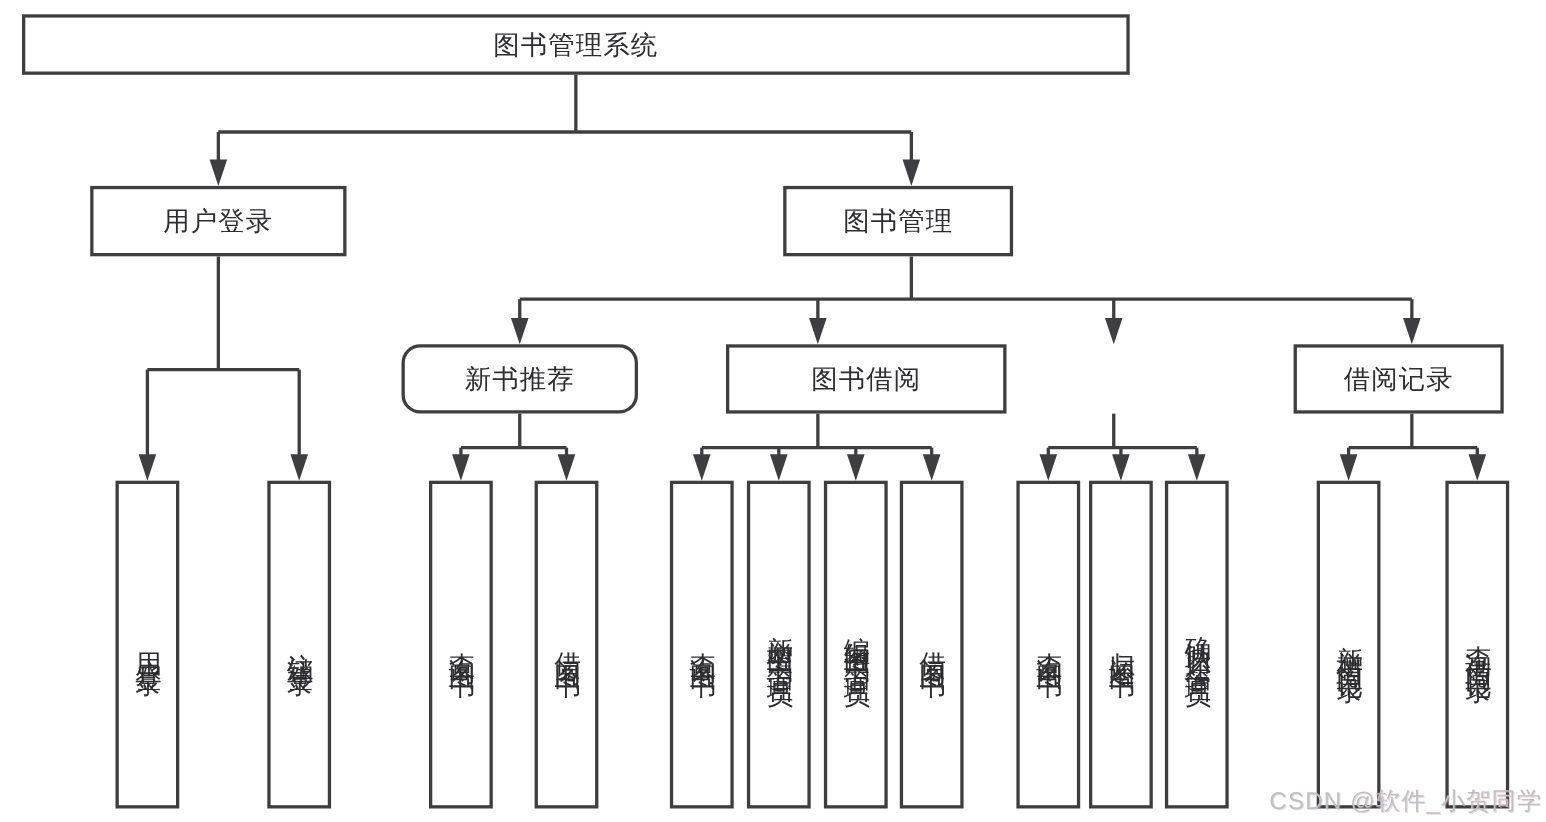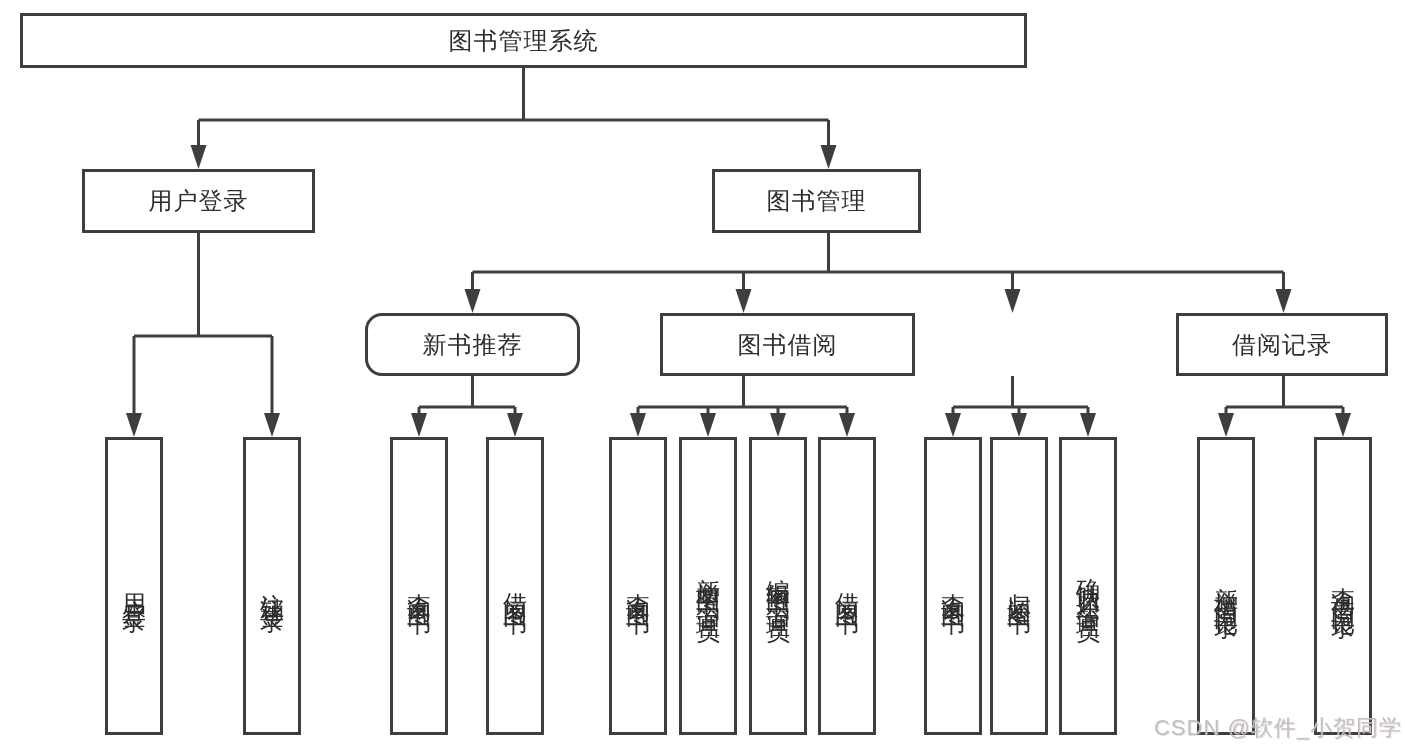--- a/index.html
+++ b/index.html
@@ -107,21 +107,21 @@
   <div class="hbox" style="left:712px;top:169px;width:209px;height:64px;">
     <span>图书管理</span>
   </div>
 
   <div class="hbox" style="left:365px;top:313px;width:215px;height:63px;border-radius:17px;">
     <span>新书推荐</span>
   </div>
   <div class="hbox" style="left:636px;top:313px;width:255px;height:63px;margin-left:24px;">
     <span>图书借阅</span>
   </div>
-  <div class="hbox" style="left:1176px;top:313px;width:212px;height:63px;">
+  <div class="hbox" style="left:1176px;top:313px;width:191px;height:63px;">
     <span>借阅记录</span>
   </div>
 
   <div class="vbox" style="left:105px;top:437px;width:58px;height:298px;">
     <span class="vtext">用户登录</span>
   </div>
   <div class="vbox" style="left:243px;top:437px;width:58px;height:298px;">
     <span class="vtext">注销登录</span>
   </div>
 

